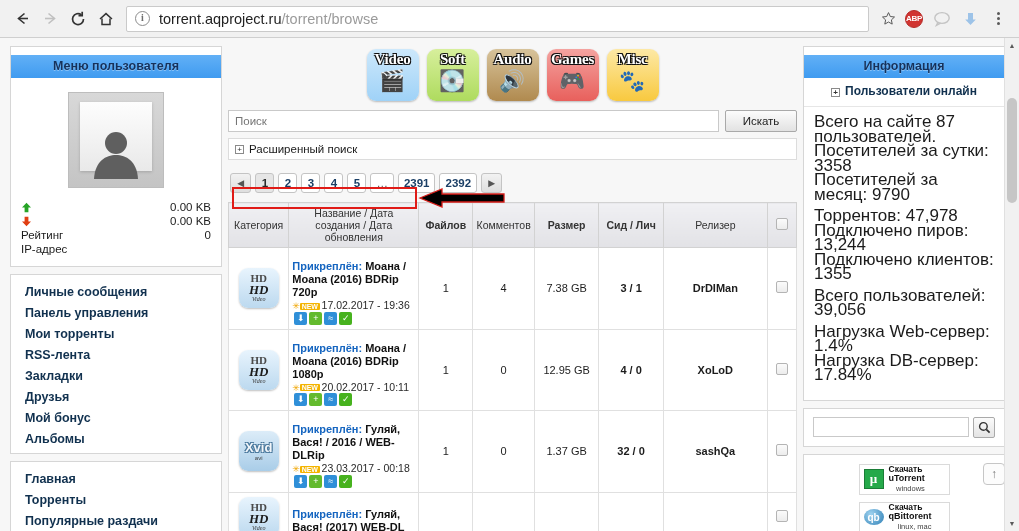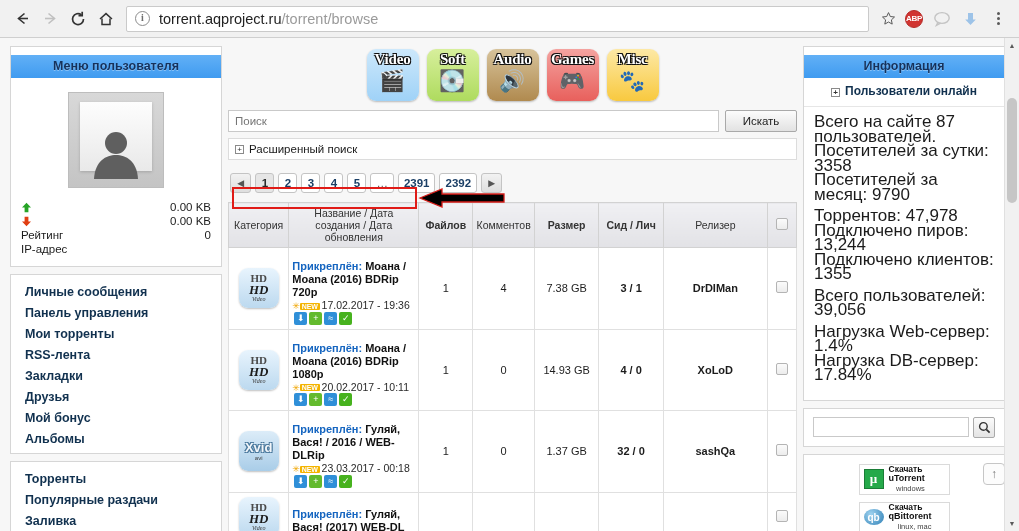--- a/index.html
+++ b/index.html
@@ -514,20 +514,21 @@
         <li>RSS-лента</li>
         <li>Закладки</li>
         <li>Друзья</li>
         <li>Мой бонус</li>
         <li>Альбомы</li>
       </ul>
     </div>
 
     <div class="panel">
       <ul class="menu-list">
+        <li>Главная</li>
         <li>Торренты</li>
         <li>Популярные раздачи</li>
         <li>Заливка</li>
       </ul>
     </div>
   </div>
 
   <div class="col-mid">
 
     <div class="cats">
@@ -649,21 +650,21 @@
               <span class="act-icons">
                 <span class="act dl">⬇</span>
                 <span class="act add">+</span>
                 <span class="act rss">≈</span>
                 <span class="act ok">✓</span>
               </span>
             </div>
           </td>
           <td class="c-files">1</td>
           <td class="c-com">0</td>
-          <td class="c-size">14.93 GB</td>
+          <td class="c-size">12.95 GB</td>
           <td class="c-sl"><span>4</span> / <span>0</span></td>
           <td class="c-rel rel-orange">XoLoD</td>
           <td class="c-chk"><span class="chk"></span></td>
         </tr>
 
         <tr>
           <td class="c-cat">
             <span class="badge-icon badge-xvid">
               <span class="t1">Xvid</span>
               <span class="t3">avi</span>

